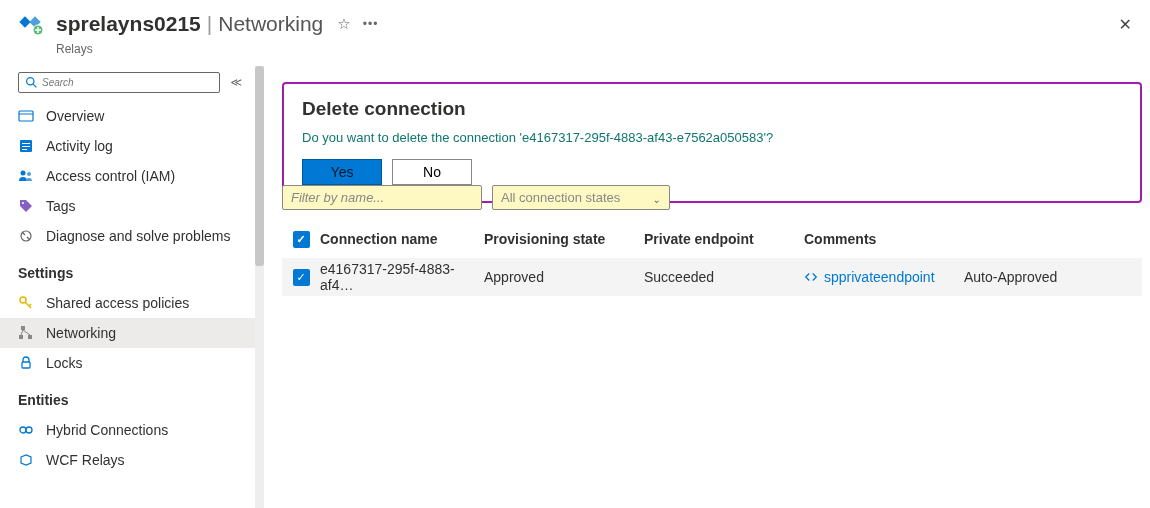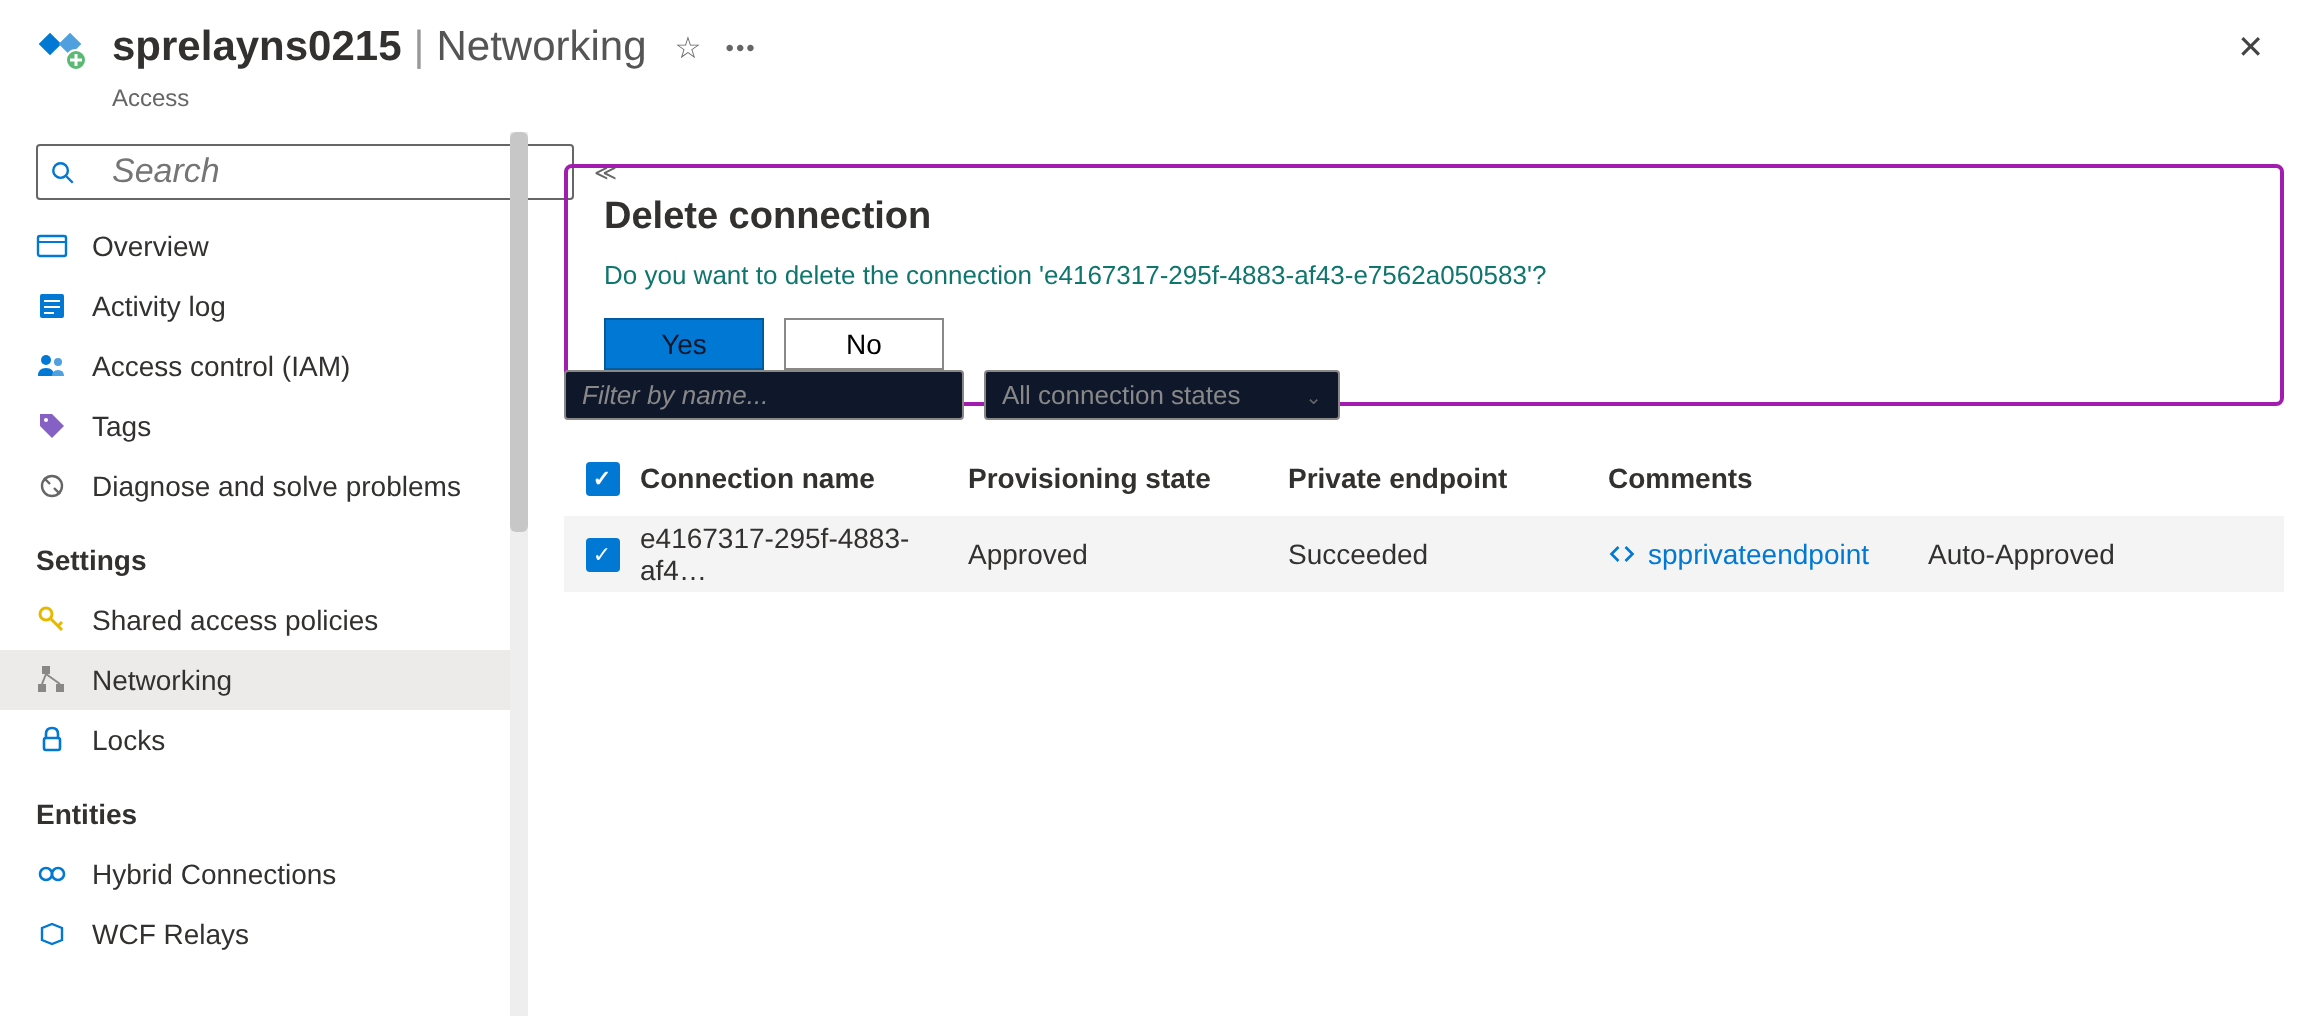--- a/index.html
+++ b/index.html
@@ -16,21 +16,21 @@
     .header-star { margin-left: 14px; font-size: 15px; color: #666; cursor: pointer; }
     .header-more { margin-left: 12px; font-size: 12px; color: #666; cursor: pointer; letter-spacing: 1px; }
     .header-close { margin-left: auto; font-size: 16px; color: #444; cursor: pointer; }
     .header-subtitle { padding-left: 56px; font-size: 12px; color: #666; margin-bottom: 10px; }
     
     .body-row { display: flex; flex: 1; overflow: hidden; }
     
     .sidebar { width: 256px; display: flex; flex-direction: column; padding: 6px 0; }
     .search-row { display: flex; align-items: center; padding: 0 14px 8px 18px; }
     .search-box { display: flex; align-items: center; border: 1px solid #666; border-radius: 2px; padding: 3px 6px; flex: 1; }
-    .search-box input { border: none; outline: none; font-size: 17px; flex: 1; margin-left: 18px; font-style: italic; color: #737373; }
+    .search-box input { border: none; outline: none; font-size: 10px; flex: 1; margin-left: 4px; font-style: italic; color: #737373; }
     .collapse-btn { margin-left: 10px; font-size: 11px; color: #666; cursor: pointer; }
     
     .nav-item { display: flex; align-items: center; padding: 7px 18px; cursor: pointer; font-size: 14px; gap: 12px; }
     .nav-item.selected { background: #edebe9; }
     .nav-icon { width: 16px; height: 16px; display: flex; align-items: center; justify-content: center; flex-shrink: 0; }
     
     .nav-group-label { padding: 14px 18px 7px 18px; font-size: 14px; font-weight: 600; }
     
     .scroll-track { width: 9px; background: #eee; margin-left: -1px; }
     .scroll-thumb { width: 100%; height: 200px; background: #c7c7c7; border-radius: 3px; }
@@ -38,21 +38,21 @@
     .main { flex: 1; padding: 16px 8px 0 18px; position: relative; }
     
     .dialog-highlight { border: 2px solid #a21caf; border-radius: 4px; padding: 14px 18px 16px 18px; margin-bottom: 4px; }
     .dialog-title { font-size: 19px; font-weight: 600; margin-bottom: 10px; }
     .dialog-text { font-size: 13px; color: #0f766e; margin-bottom: 14px; }
     .dialog-buttons { display: flex; gap: 10px; }
     .btn { min-width: 80px; padding: 4px 12px; font-size: 14px; border: 1px solid #8a8886; background: white; cursor: pointer; }
     .btn.primary { background: #0078d4; color: #0f172a; border-color: #005a9e; }
     
     .filter-row { display: flex; gap: 10px; margin-top: -22px; margin-bottom: 10px; pointer-events: none; }
-    .filter-box { border: 1px solid #8a8886; border-radius: 2px; padding: 4px 8px; display: flex; align-items: flex-end; font-size: 13px; color: #888; background: #0f172a; }
+    .filter-box { border: 1px solid #8a8886; border-radius: 2px; padding: 4px 8px; display: flex; align-items: flex-end; font-size: 13px; color: #888; background: #fef9c3; }
     .filter-name { width: 200px; font-style: italic; }
     .filter-state { width: 178px; justify-content: space-between; }
     .chevron-down { font-size: 10px; color: #666; }
     
     .table { margin-top: 6px; }
     .thead, .trow { display: flex; align-items: center; height: 38px; }
     .thead { font-weight: 600; font-size: 14px; }
     .thead .chk-cell { color: #0078d4; }
     .trow { background: #f4f4f4; font-size: 14px; }
     .chk-cell { width: 38px; display: flex; justify-content: center; }
@@ -80,21 +80,21 @@
     </div>
     <div class="header-title-group">
       <span class="header-title">sprelayns0215</span>
       <span class="header-divider">|</span>
       <span class="header-section">Networking</span>
     </div>
     <span class="header-star">☆</span>
     <span class="header-more">•••</span>
     <span class="header-close">✕</span>
   </div>
-  <div class="header-subtitle">Access</div>
+  <div class="header-subtitle">Relays</div>
 
   <div class="body-row">
     <div class="sidebar">
       <div class="search-row">
         <div class="search-box">
           <svg width="13" height="13" viewBox="0 0 16 16">
               <circle cx="6.5" cy="6.5" r="4.5" stroke="#0078d4" stroke-width="1.5" fill="none"></circle>
               <line x1="10" y1="10" x2="14" y2="14" stroke="#0078d4" stroke-width="1.5"></line>
             </svg>
           <input type="text" placeholder="Search" style="">

